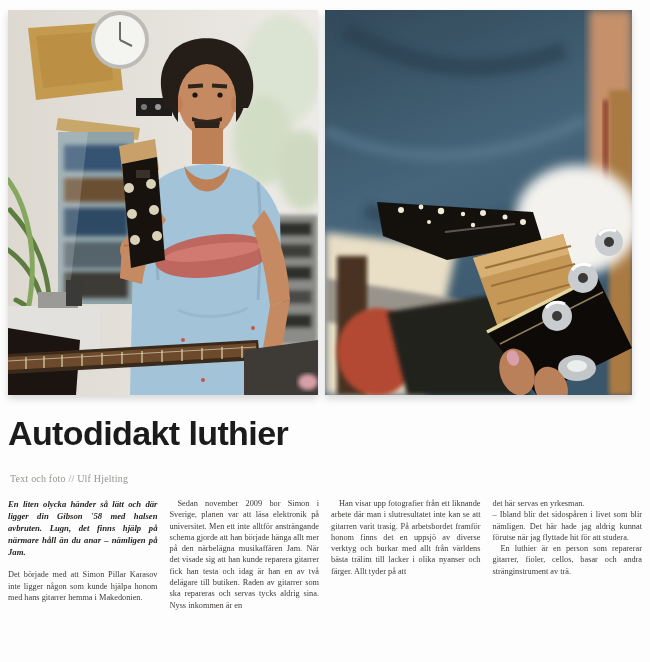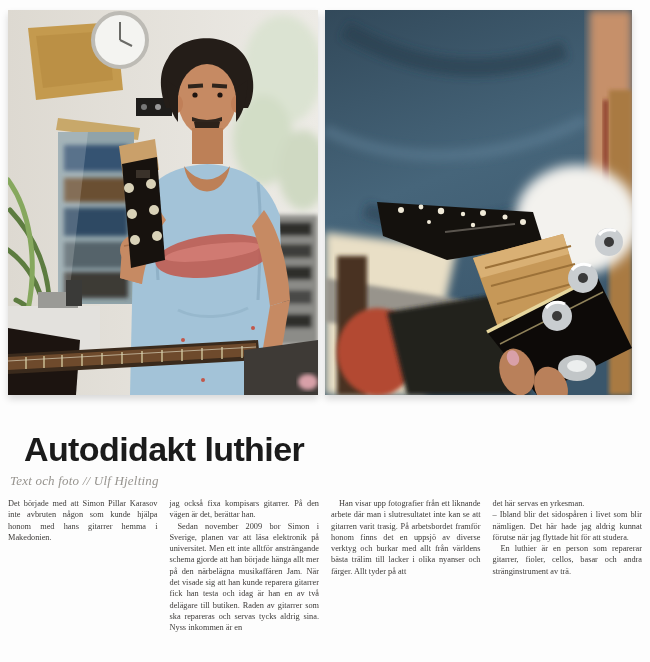--- a/index.html
+++ b/index.html
@@ -8,28 +8,28 @@
     background:#fdfdfd;
     font-family:"Liberation Serif", serif;
   }
   .page { position:relative; width:650px; height:662px; overflow:hidden; background:#fdfdfd; }
 
   .photos { position:absolute; top:10px; left:8px; display:flex; gap:7px; }
   .photo { margin:0; box-shadow:0 4px 7px rgba(0,0,0,0.15); font-size:0; background:#ddd; }
   .photo svg { display:block; }
 
   .headline {
-    position:absolute; top:414px; left:8px; margin:16px;
+    position:absolute; top:414px; left:8px; margin:0;
     font-family:"Liberation Sans", sans-serif;
     font-weight:700; font-size:34px; letter-spacing:-0.6px;
     color:#1b1b1b;
   }
   .byline {
     position:absolute; top:473px; left:10px;
-    font-style:italic; font-size:13px; color:#97948f; letter-spacing:0.2px;
+    font-size:10px; color:#97948f; letter-spacing:0.2px;
   }
 
   .columns {
     position:absolute; top:498px; left:8px; width:634px;
     display:grid; grid-template-columns:repeat(4,1fr); column-gap:12px;
   }
   .col p {
     margin:0;
     font-size:8.3px; line-height:11.3px;
     text-align:justify; color:#3c3a38;
@@ -295,24 +295,24 @@
         </g>
       </svg>
     </figure>
   </div>
 
   <h1 class="headline">Autodidakt luthier</h1>
   <div class="byline">Text och foto // Ulf Hjelting</div>
 
   <div class="columns">
     <div class="col">
-      <p>Det började med att Simon Pillar Karasov inte avbruten någon som kunde hjälpa honom med hans gitarrer hemma i Makedonien.</p>
+      <p class="lead">En liten olycka händer så lätt och där ligger din Gibson '58 med halsen avbruten. Lugn, det finns hjälp på närmare håll än du anar – nämligen på Jam.</p>
+      <p>Det började med att Simon Pillar Karasov inte ligger någon som kunde hjälpa honom med hans gitarrer hemma i Makedonien.</p>
     </div>
     <div class="col">
-      <p>jag också fixa kompisars gitarrer. På den vägen är det, berättar han.</p>
       <p class="indent">Sedan november 2009 bor Simon i Sverige, planen var att läsa elektronik på universitet. Men ett inte alltför ansträngande schema gjorde att han började hänga allt mer på den närbelägna musikaffären Jam. När det visade sig att han kunde reparera gitarrer fick han testa och idag är han en av två delägare till butiken. Raden av gitarrer som ska repareras och servas tycks aldrig sina. Nyss inkommen är en</p>
     </div>
     <div class="col">
       <p class="indent">Han visar upp fotografier från ett liknande arbete där man i slutresultatet inte kan se att gitarren varit trasig. På arbetsbordet framför honom finns det en uppsjö av diverse verktyg och burkar med allt från världens bästa trälim till lacker i olika nyanser och färger. Allt tyder på att</p>
     </div>
     <div class="col">
       <p>det här servas en yrkesman.</p>
       <p>– Ibland blir det sidospåren i livet som blir nämligen. Det här hade jag aldrig kunnat förutse när jag flyttade hit för att studera.</p>
       <p class="indent">En luthier är en person som reparerar gitarrer, fioler, cellos, basar och andra stränginstrument av trä.</p>
     </div>

